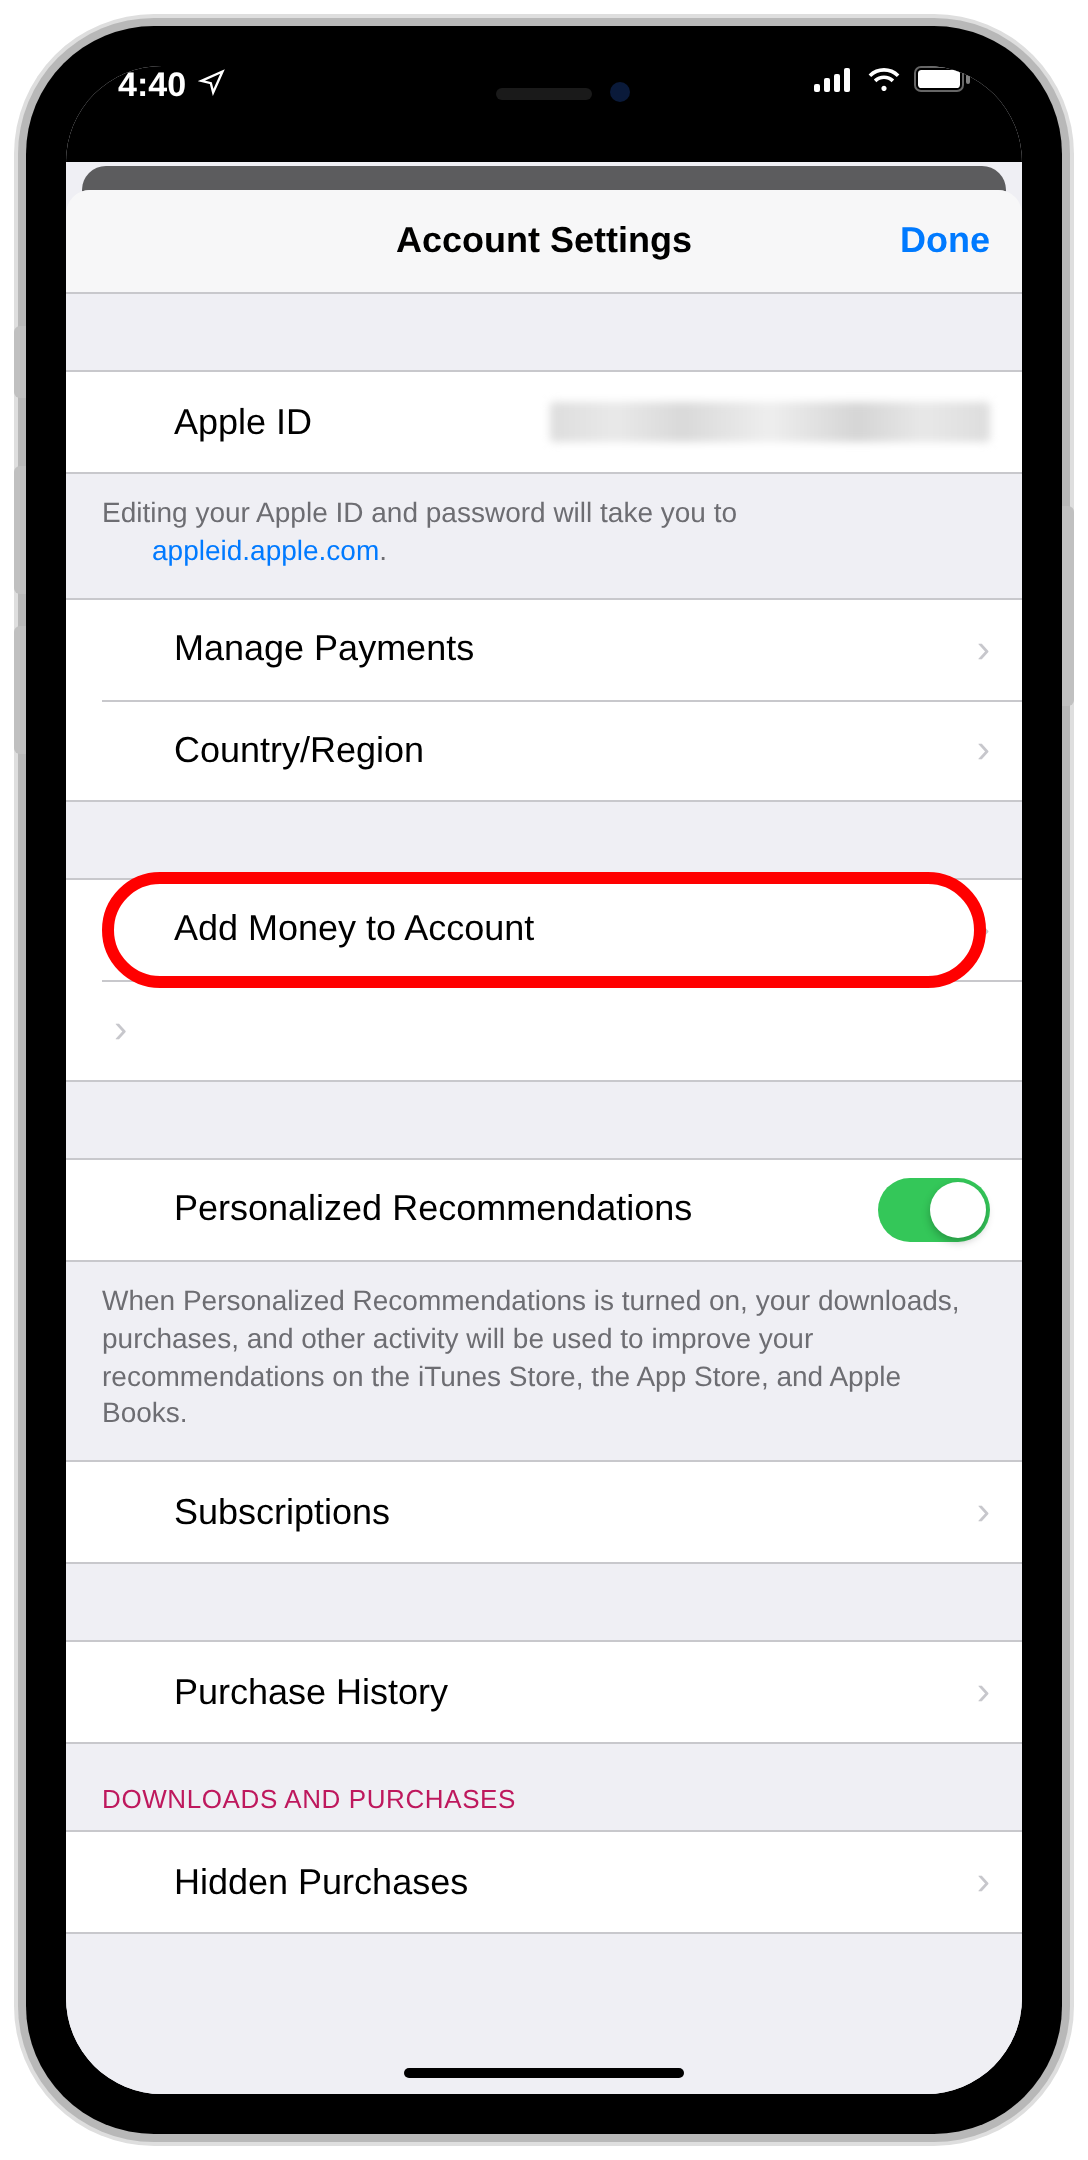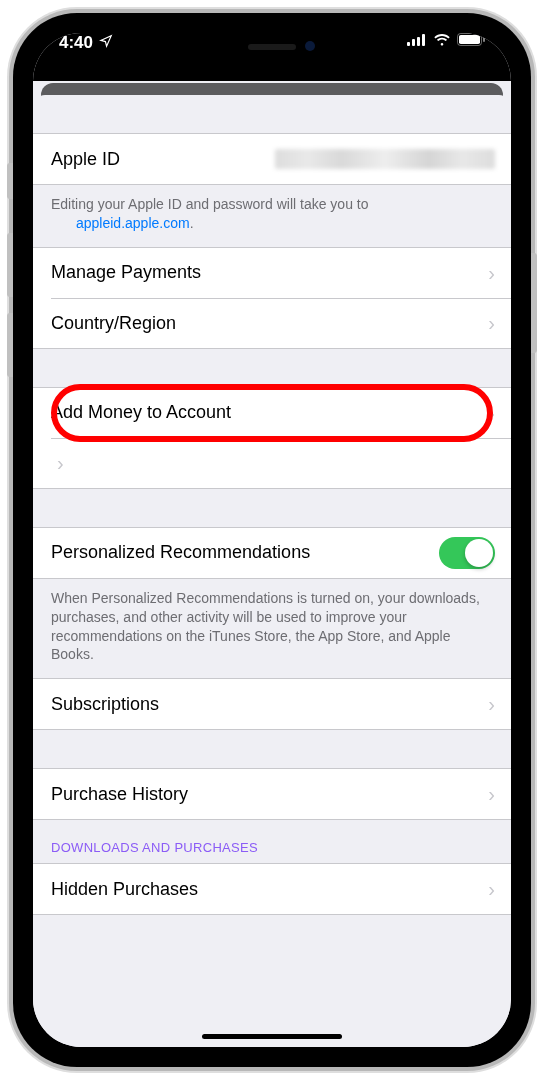--- a/index.html
+++ b/index.html
@@ -152,35 +152,35 @@
     .row {
       display: flex;
       align-items: center;
       min-height: 50px;
       padding: 0 16px 0 18px;
       position: relative;
       background: #fff;
     }
     .row + .row { border-top: 1px solid #c8c8cc; margin-left: 18px; padding-left: 0; }
     .row + .row .row-label, .row + .row .row-det, .row + .row .chevron, .row + .row .toggle, .row + .row .blurred { }
-    .row-label { font-size: 18px; color: #000; flex: 1; }
+    .row-label { font-size: 18px; color: #000; flex: 1; margin-left: 36px; }
     .chevron { color: #c7c7cc; font-size: 20px; margin-left: 6px; line-height: 1; }
 
     .footer-text {
       padding: 10px 18px 14px;
       font-size: 14px;
       color: #6d6d72;
       line-height: 1.35;
     }
     .footer-text a { color: #007aff; text-decoration: none; margin-left: 25px; }
 
     .header-text {
       padding: 20px 18px 8px;
       font-size: 13px;
-      color: #8b5cf6;
+      color: #be185d;
       letter-spacing: 0.3px;
     }
 
     .blurred {
       width: 220px;
       height: 20px;
       background: linear-gradient(90deg,#ddd 0%, #e9e9e9 15%, #d9d9d9 30%, #eee 50%, #d5d5d5 70%, #e8e8e8 85%, #ddd 100%);
       filter: blur(2px);
       border-radius: 2px;
     }
@@ -269,20 +269,24 @@
               <rect x="2" y="2" width="21" height="9" rx="1.8" fill="#fff"></rect>
               <rect x="26" y="4" width="2" height="5" rx="1" fill="#fff" fill-opacity="0.5"></rect>
             </svg>
           </span>
         </div>
       </div>
 
       <div class="sheet-back-card"></div>
 
       <div class="sheet">
+        <div class="nav-bar">
+          <div class="nav-title">Account Settings</div>
+          <div class="nav-done">Done</div>
+        </div>
 
         <div class="content">
 
           <div class="spacer"></div>
 
           <div class="group">
             <div class="row">
               <div class="row-label">Apple ID</div>
               <div class="blurred"></div>
             </div>

